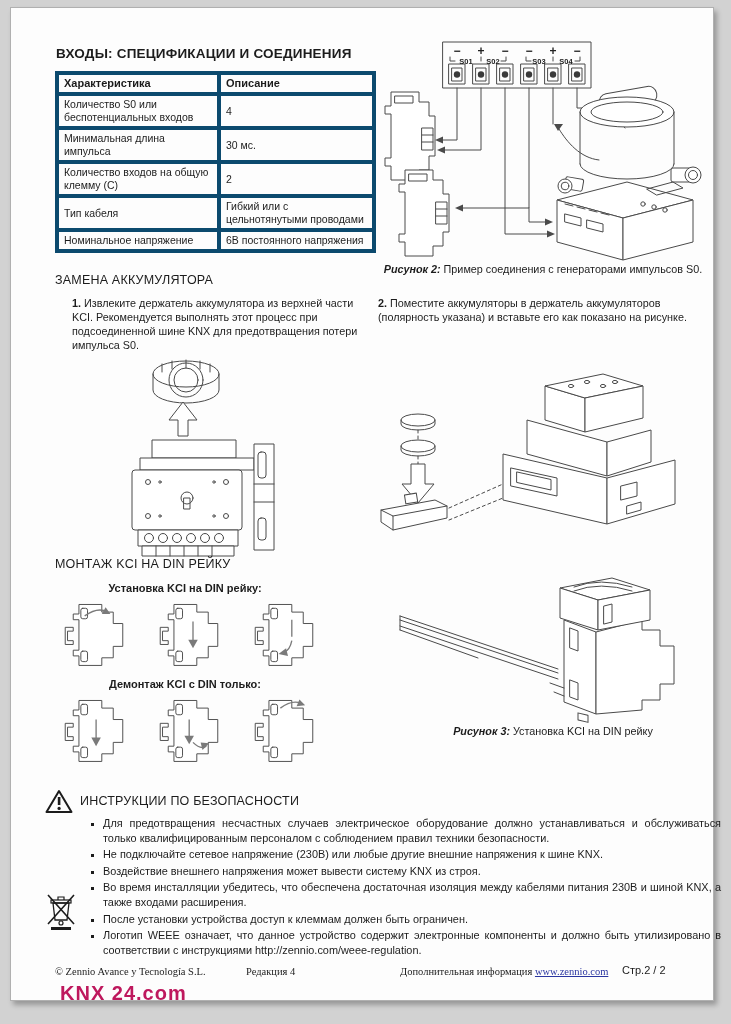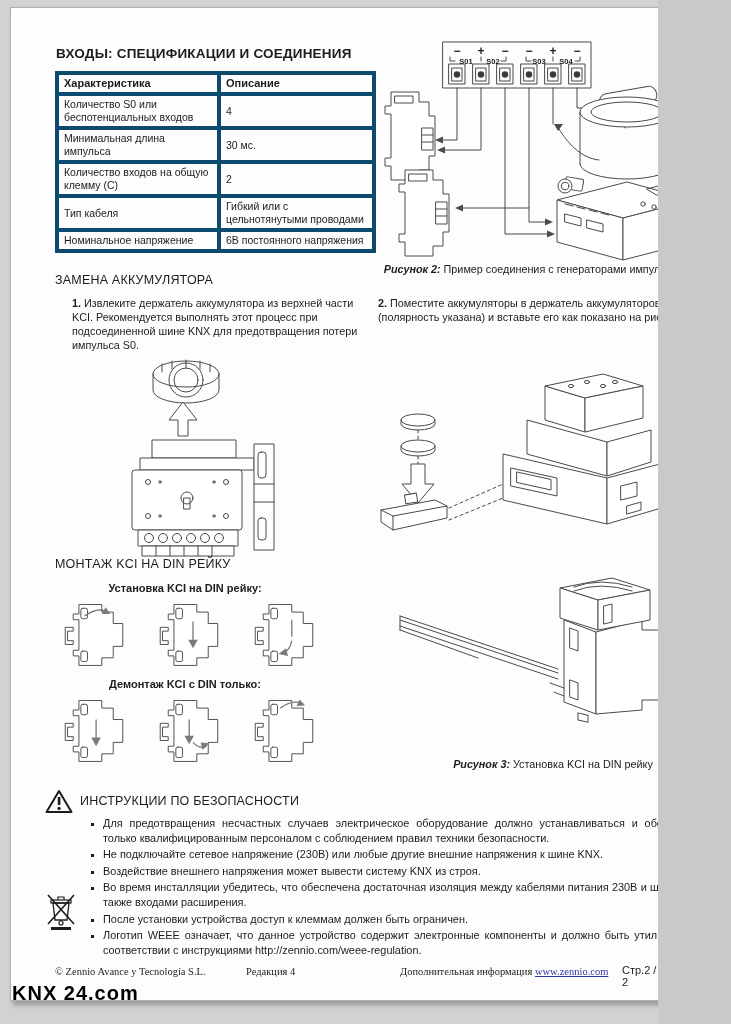--- a/index.html
+++ b/index.html
@@ -1,16 +1,16 @@
 <!DOCTYPE html>
 <html><head>
 <meta charset="utf-8">
 <style>
   html,body{margin:0;padding:0;background:#c9c9c9;}
-  .page{position:relative;width:658px;height:1024px;background:#d2d2d2;overflow:hidden;
+  .page{position:relative;width:731px;height:1024px;background:#d2d2d2;overflow:hidden;
         font-family:"Liberation Sans",sans-serif;color:#1c1c1c;}
   .sheet{position:absolute;left:10px;top:7px;width:702px;height:992px;background:#fdfdfd;
          border:1px solid #b0b0b0;box-shadow:3px 4px 5px rgba(0,0,0,0.28);}
   .abs{position:absolute;}
   h1.doc{font-size:13.5px;font-weight:bold;margin:0;letter-spacing:.2px;}
   h2.doc{font-size:12.5px;font-weight:normal;margin:0;letter-spacing:.2px;}
   table.spec{border-collapse:collapse;width:321px;font-size:10.5px;line-height:13px;}
   table.spec th,table.spec td{border:4px solid #0c4a6e;padding:2px 5px;text-align:left;vertical-align:middle;}
   table.spec th{font-size:11px;font-weight:bold;}
   table.spec td.k{width:148px;}
@@ -18,21 +18,21 @@
   .step-num{font-weight:bold;}
   .caption{font-size:10.8px;text-align:center;}
   .caption .cl{font-weight:bold;font-style:italic;}
   .sub-label{font-size:11px;font-weight:bold;text-align:center;}
   ul.safety{margin:0;padding-left:17px;list-style:square;width:618px;}
   ul.safety li{font-size:10.9px;line-height:14.6px;text-align:justify;margin:0 0 2px 0;}
   ul.safety li::marker{font-size:9px;}
   .footer-item{font-family:"Liberation Serif",serif;font-size:10.5px;color:#222;}
   .page-num{font-size:11px;font-weight:normal;font-family:"Liberation Sans",sans-serif;}
   a.flink{color:#2a35a0;text-decoration:underline;cursor:pointer;}
-  .watermark{font-size:20px;font-weight:bold;color:#000000;letter-spacing:1px;}
+  .watermark{font-size:20px;font-weight:bold;color:#be185d;letter-spacing:1px;padding-left:48px;}
   .iconrow{display:flex;gap:15px;}
   svg .ln{fill:none;stroke:#4a4a4a;stroke-width:1;stroke-linejoin:round;stroke-linecap:round;}
   svg .fw{fill:#fff;stroke:#4a4a4a;stroke-width:1;stroke-linejoin:round;}
   svg .fd{fill:#3a3a3a;stroke:none;}
   svg .dsh{stroke-dasharray:3,3;}
   svg .aro{fill:none;stroke:#7a7a7a;stroke-width:1.4;}
   svg .arh{fill:#7a7a7a;stroke:none;}
   svg text.sgn{font:700 12px "Liberation Sans",sans-serif;fill:#222;}
   svg text.grp{font:700 7.5px "Liberation Sans",sans-serif;fill:#222;}
 </style>
@@ -304,21 +304,21 @@
     <polygon class="fw" points="162,16 214,6 252,18 200,28"></polygon>
     <polygon class="fw" points="162,16 162,46 200,58 200,28"></polygon>
     <polygon class="fw" points="200,28 252,18 252,48 200,58"></polygon>
     <path class="ln" d="M176,15 Q202,5 234,15 M176,19 Q202,9 234,19"></path>
     <polygon class="ln" points="206,34 214,32 214,50 206,52"></polygon>
     <polygon class="ln" points="172,56 180,59 180,79 172,76"></polygon>
     <polygon class="ln" points="172,108 180,111 180,128 172,125"></polygon>
     <path class="ln" d="M166,116 l-14,-5 M166,124 l-10,-4"></path>
     <rect class="ln" x="180" y="96" width="10" height="7" transform="skewY(14)"></rect>
   </svg>
-  <div class="caption abs" style="left:408px;top:758px;width:290px;">
+  <div class="caption abs" style="left:408px;top:725px;width:290px;">
     <span class="cl">Рисунок 3:</span><span> Установка KCI на DIN рейку</span>
   </div>
 
   <svg class="abs" style="left:45px;top:789px;" width="28" height="25" viewBox="0 0 28 25">
     <polygon points="14,2 26.5,23 1.5,23" fill="none" stroke="#1c1c1c" stroke-width="2" stroke-linejoin="round"></polygon>
     <rect x="12.8" y="8" width="2.6" height="8" fill="#1c1c1c"></rect>
     <circle cx="14.1" cy="19.4" r="1.6" fill="#1c1c1c"></circle>
   </svg>
   <h2 class="doc abs" style="left:80px;top:794px;">ИНСТРУКЦИИ ПО БЕЗОПАСНОСТИ</h2>
 

